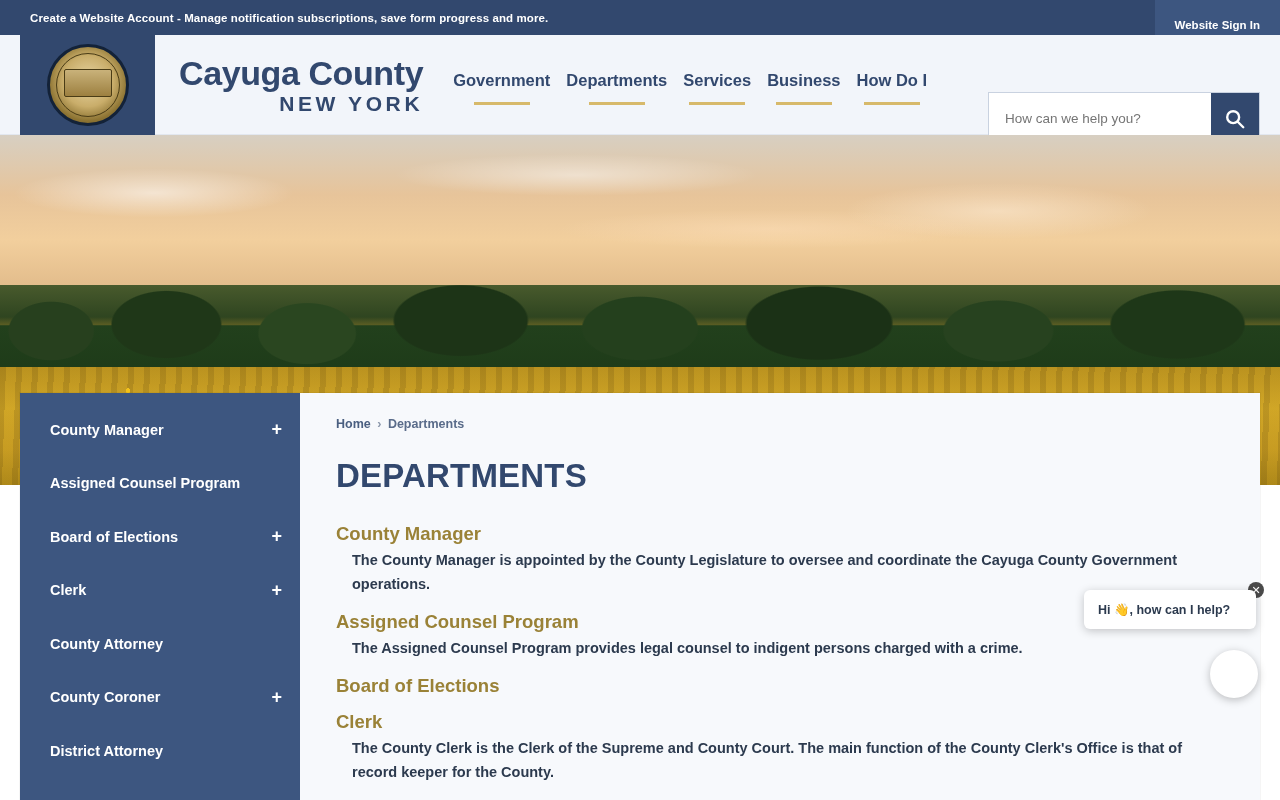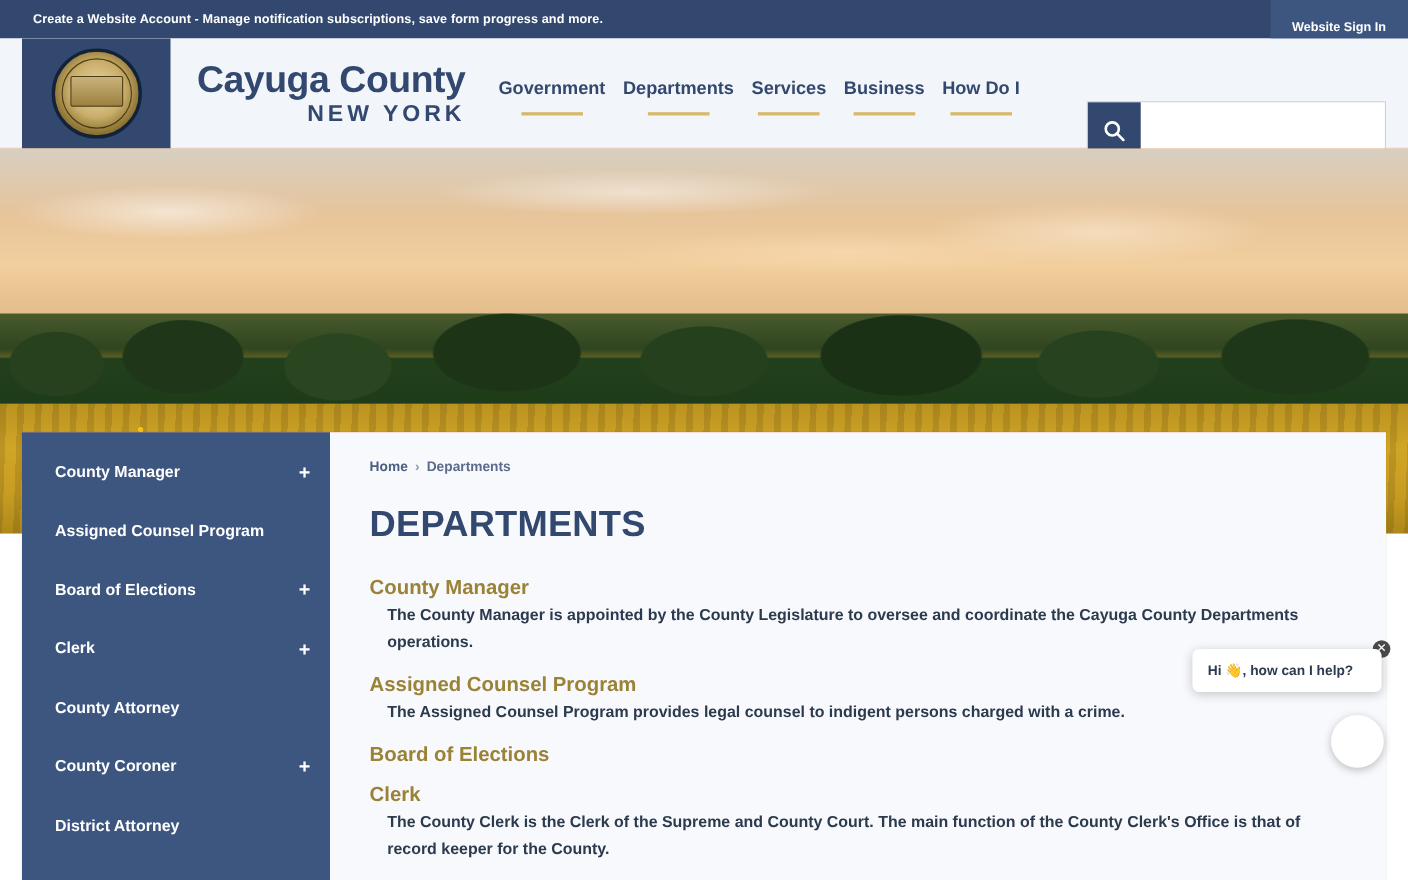--- a/index.html
+++ b/index.html
@@ -330,20 +330,21 @@
       <span>Business</span>
       <span class="nav-underline"></span>
     </div>
     <div class="nav-item">
       <span>How Do I</span>
       <span class="nav-underline"></span>
     </div>
   </div>
 
   <div class="searchwrap">
+    <input type="text" placeholder="How can we help you?" style="">
     <div class="searchbtn">
       <svg width="22" height="22" viewBox="0 0 24 24" fill="none" stroke="#ffffff" stroke-width="2.6">
         <circle cx="10" cy="10" r="6.5"></circle>
         <line x1="15" y1="15" x2="21" y2="21" stroke-linecap="round"></line>
       </svg>
     </div>
   </div>
 </div>
 
 <div class="hero">
@@ -390,21 +391,21 @@
     <div class="breadcrumb">
       <span class="crumb">Home</span>
       <span class="sep">›</span>
       <span class="current">Departments</span>
     </div>
 
     <h1 class="page-title">DEPARTMENTS</h1>
 
     <div class="dept">
       <div class="dept-name">County Manager</div>
-      <div class="dept-desc">The County Manager is appointed by the County Legislature to oversee and coordinate the Cayuga County Departments operations.</div>
+      <div class="dept-desc">The County Manager is appointed by the County Legislature to oversee and coordinate the Cayuga County Government operations.</div>
     </div>
 
     <div class="dept">
       <div class="dept-name">Assigned Counsel Program</div>
       <div class="dept-desc">The Assigned Counsel Program provides legal counsel to indigent persons charged with a crime.</div>
     </div>
 
     <div class="dept">
       <div class="dept-name">Board of Elections</div>
     </div>

